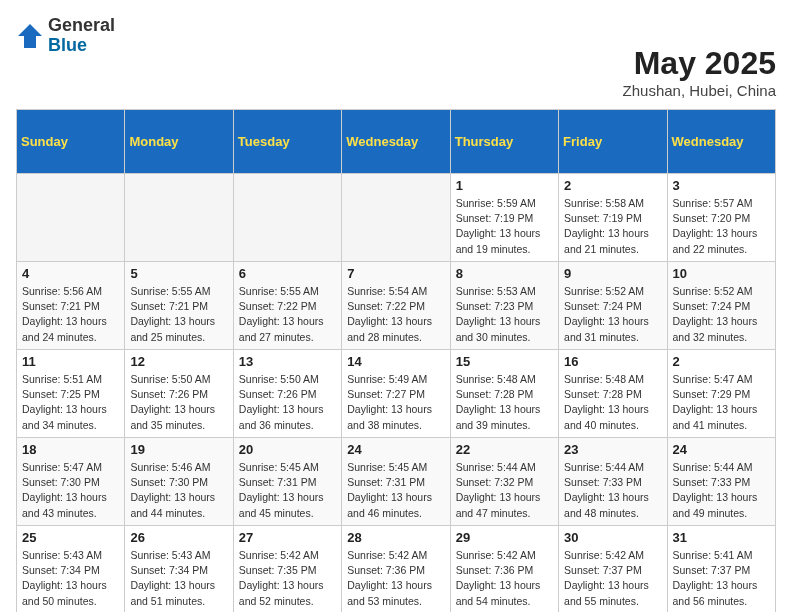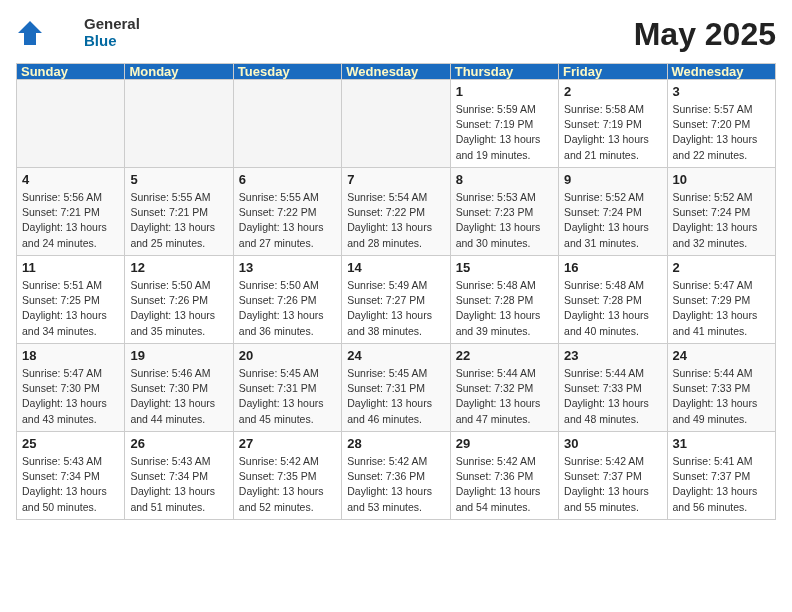--- a/index.html
+++ b/index.html
@@ -15,54 +15,54 @@
       justify-content: space-between;
       align-items: flex-start;
       margin-bottom: 10px;
     }
     .logo {
       display: flex;
       align-items: center;
       gap: 4px;
     }
     .logo-text {
-      font-size: 15px;
+      font-size: 18px;
       font-weight: bold;
       line-height: 1.1;
-      margin-left: 36px;
     }
     .logo-general { color: #333; }
     .logo-blue { color: #0369a1; }
     .logo-icon {
       width: 28px;
       height: 28px;
     }
     .title-area {
       text-align: right;
+      margin-top: 29px;
     }
     .calendar-title {
       font-size: 32px;
       font-weight: bold;
       color: #222;
     }
     .calendar-subtitle {
       font-size: 15px;
       color: #444;
     }
     table {
       width: 100%;
       border-collapse: collapse;
       table-layout: fixed;
     }
     th {
       background-color: #1a6bbf;
-      color: #fef9c3;
+      color: #fde047;
       font-size: 13px;
       font-weight: bold;
-      padding: 0 4px;
+      padding: 24px 4px;
       text-align: left;
       border: 1px solid #ccc;
     }
     td {
       vertical-align: top;
       border: 1px solid #ccc;
       padding: 4px 5px;
       height: 88px;
       background: #fff;
     }
@@ -95,20 +95,21 @@
     <svg class="logo-icon" viewBox="0 0 28 28" xmlns="http://www.w3.org/2000/svg">
       <polygon points="14,2 26,14 20,14 20,26 8,26 8,14 2,14" fill="#1a6bbf"></polygon>
     </svg>
     <div class="logo-text">
       <span class="logo-general">General</span><br>
       <span class="logo-blue">Blue</span>
     </div>
   </div>
   <div class="title-area">
     <div class="calendar-title">May 2025</div>
+    <div class="calendar-subtitle">Zhushan, Hubei, China</div>
   </div>
 </div>
 
 <table>
   <thead>
     <tr>
     <th>Sunday</th>
         <th>Monday</th>
         <th>Tuesday</th>
         <th>Wednesday</th>

